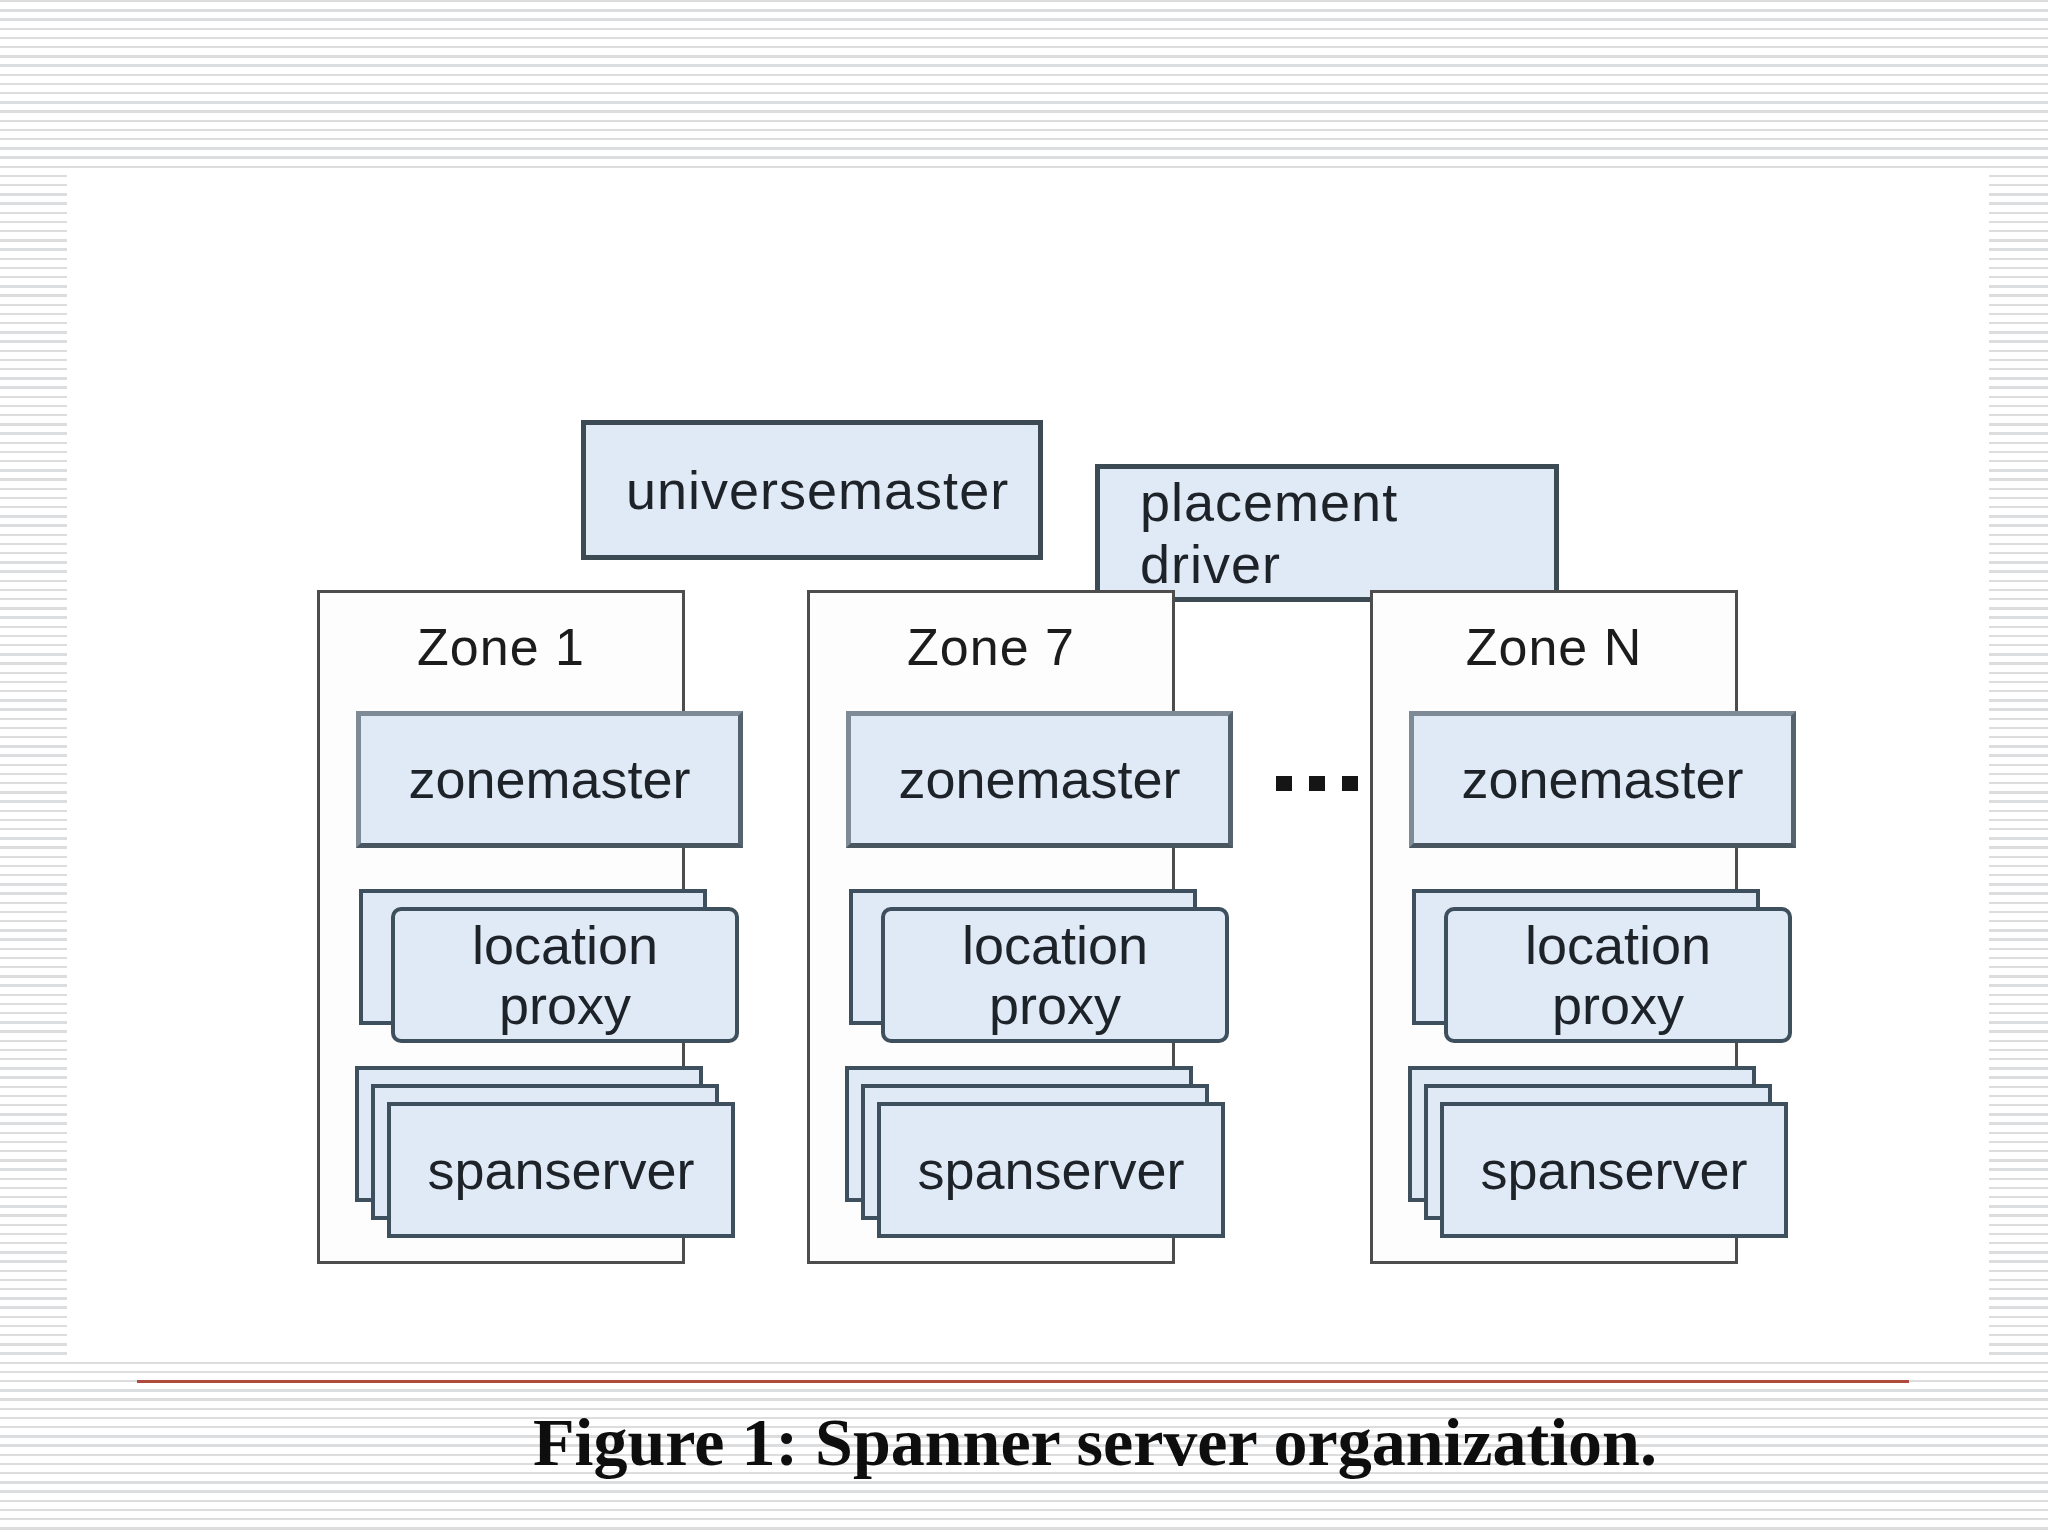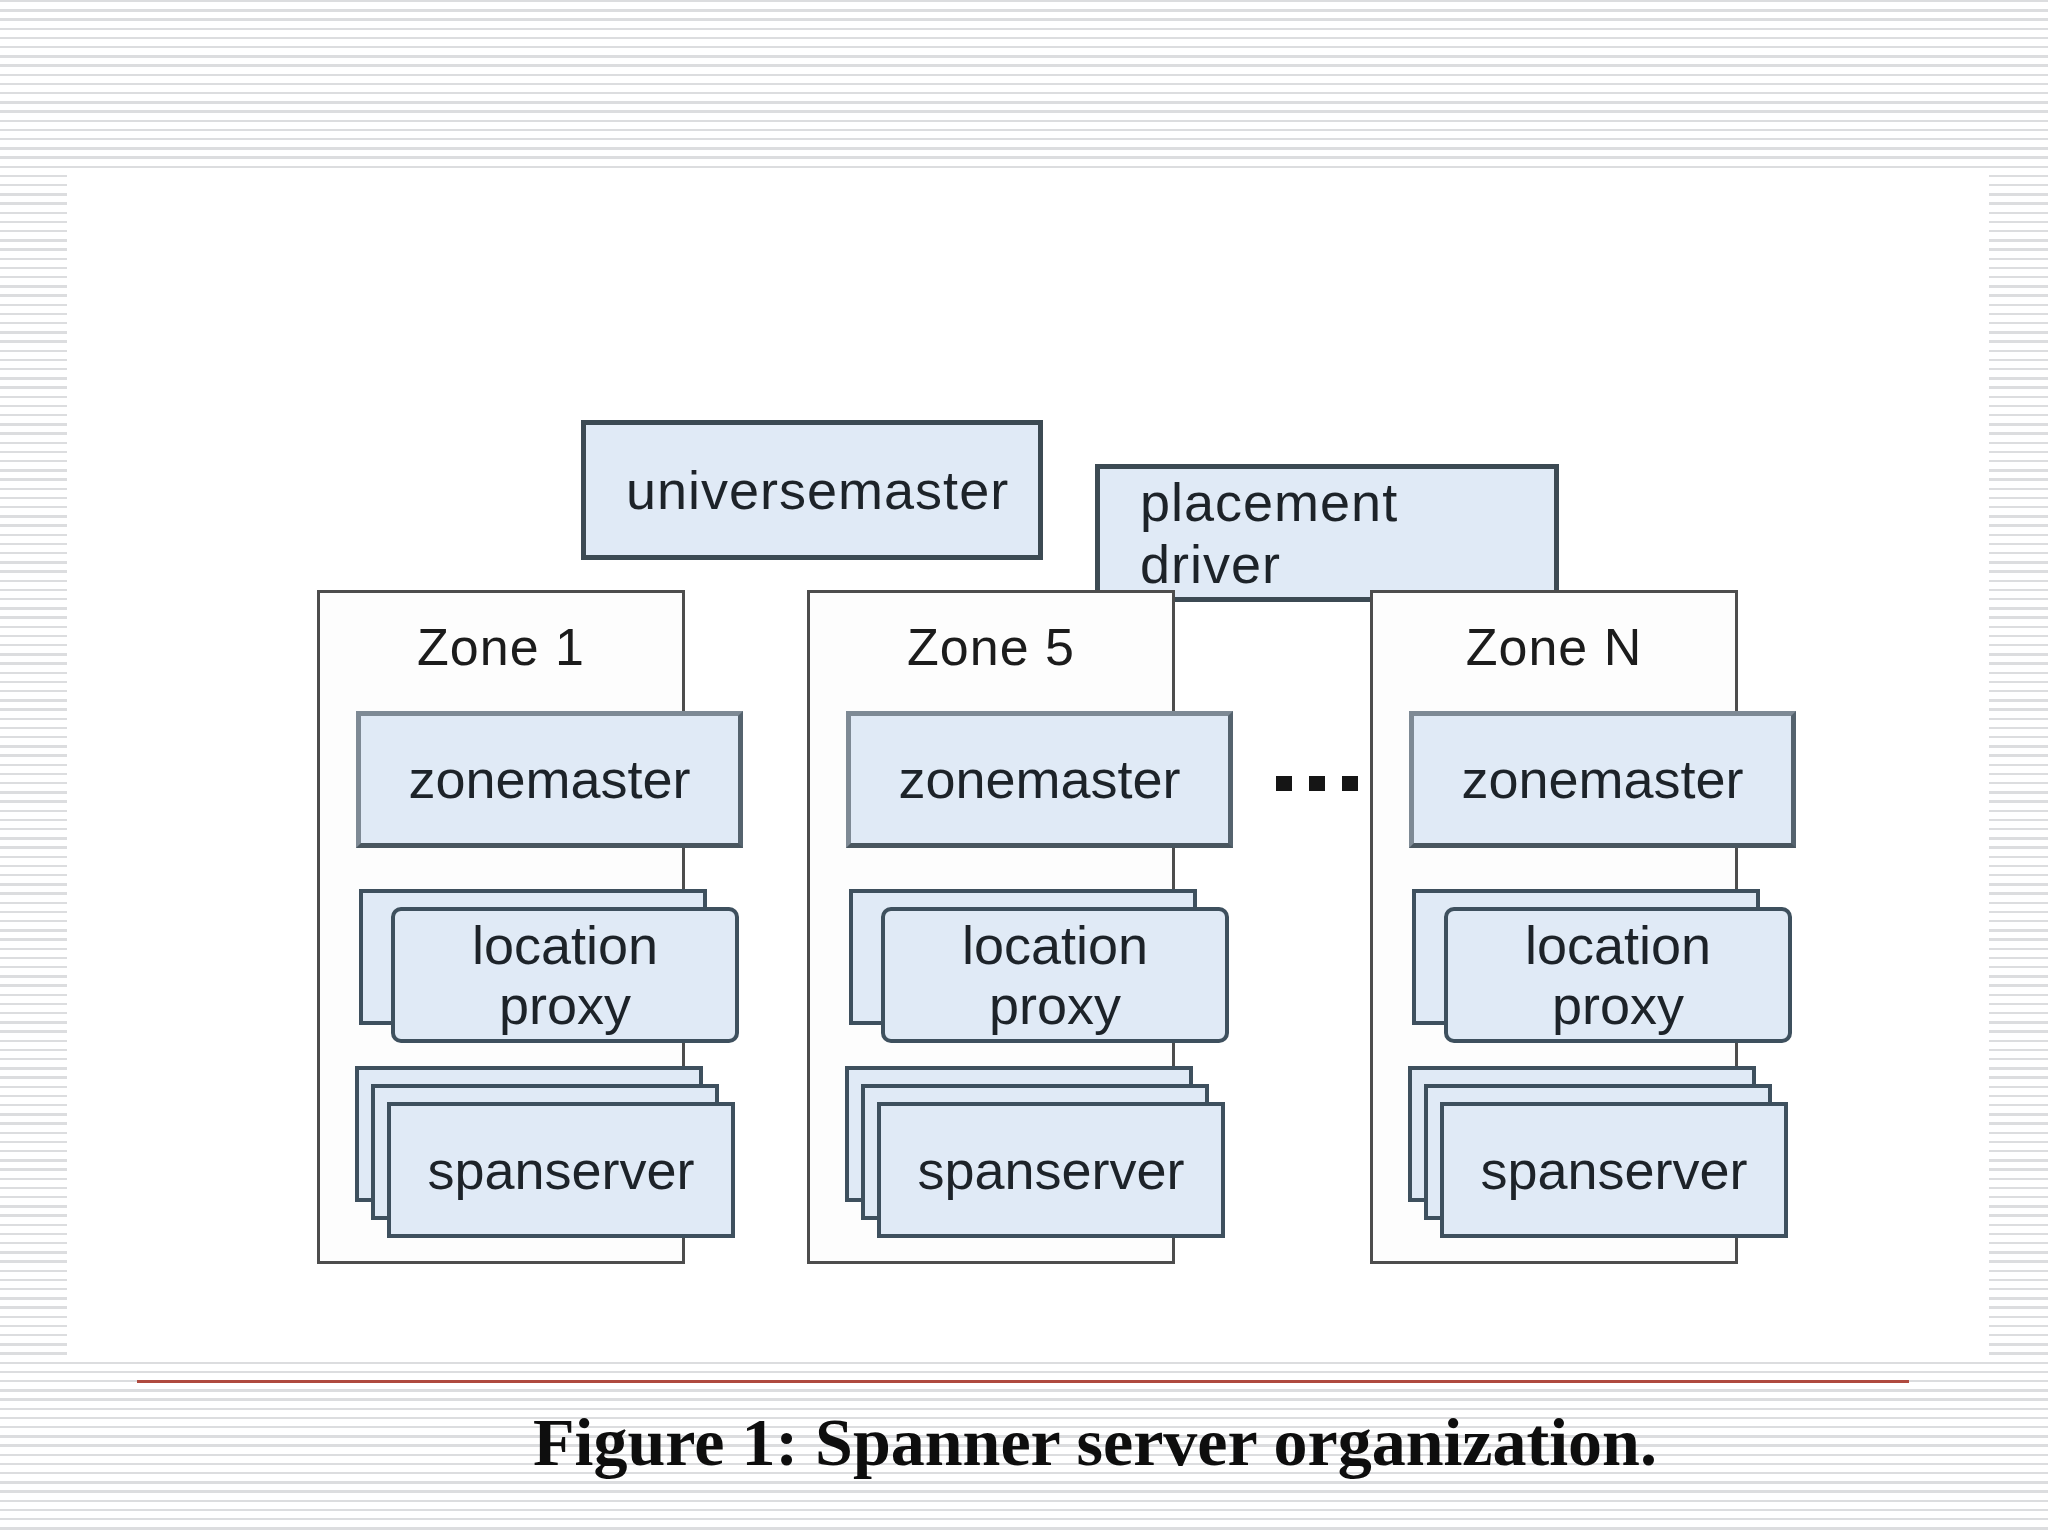--- a/index.html
+++ b/index.html
@@ -90,21 +90,21 @@
       <span>proxy</span>
     </div>
     <div class="zbox stackbox backplate ss-1"></div>
     <div class="zbox stackbox backplate ss-2"></div>
     <div class="zbox stackbox ss-3">
       <span>spanserver</span>
     </div>
   </div>
 
   <div class="zone zone2">
-    <div class="zone-title">Zone 5</div>
+    <div class="zone-title">Zone 7</div>
     <div class="zbox zonemaster">
       <span>zonemaster</span>
     </div>
     <div class="zbox stackbox backplate lp-back"></div>
     <div class="zbox stackbox lp-front">
       <span>location</span>
       <span>proxy</span>
     </div>
     <div class="zbox stackbox backplate ss-1"></div>
     <div class="zbox stackbox backplate ss-2"></div>

